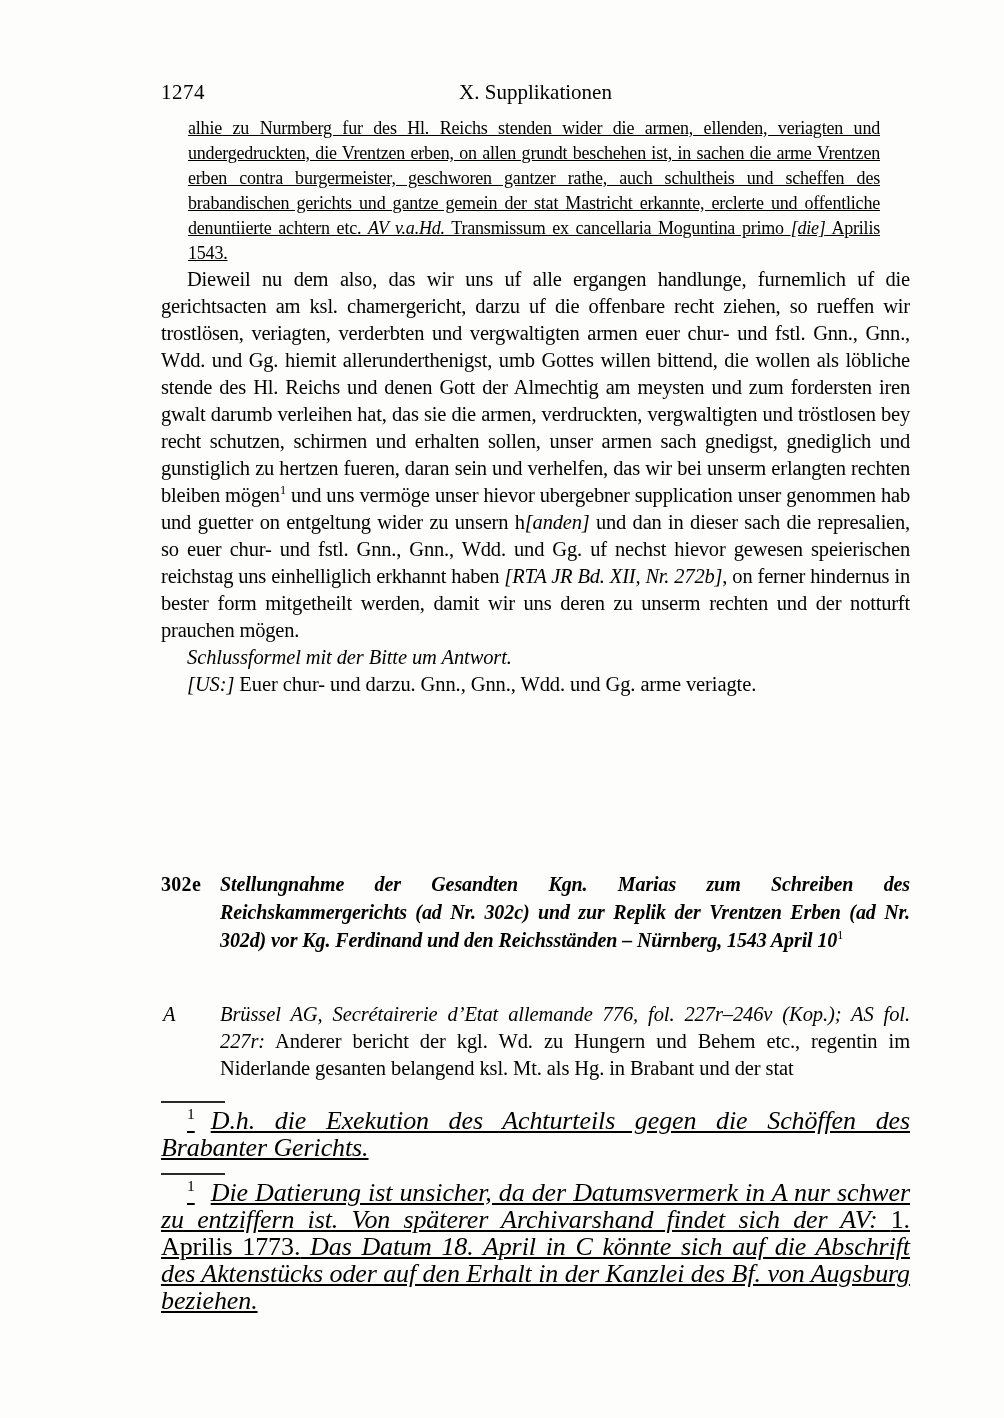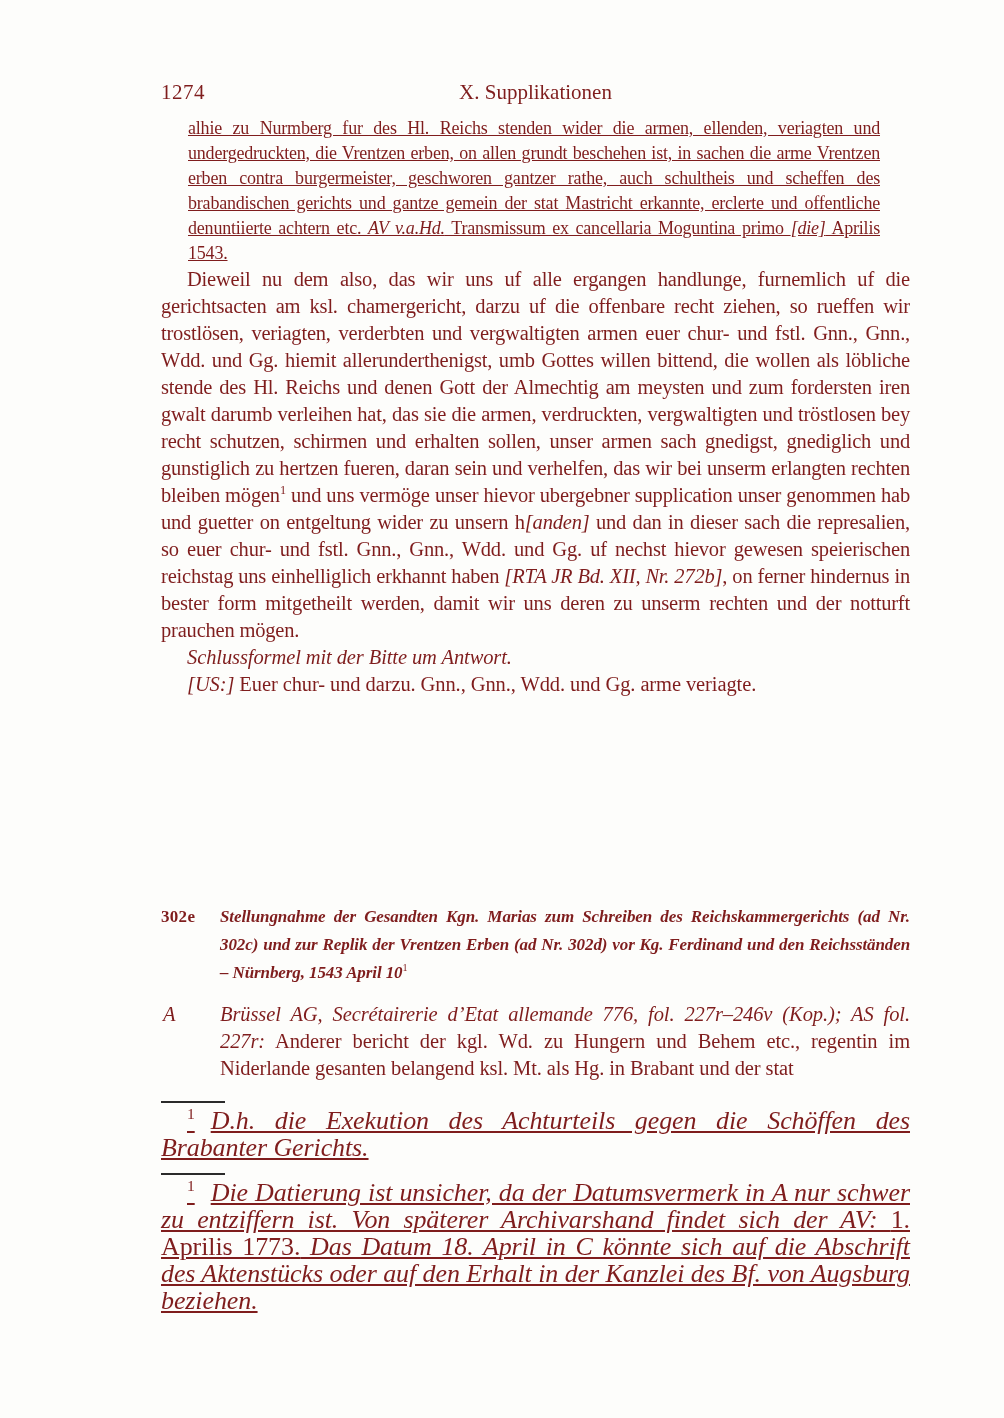--- a/index.html
+++ b/index.html
@@ -2,21 +2,21 @@
 <html lang="de"><head>
 <meta charset="utf-8">
 <style>
   html, body { margin: 0; padding: 0; background: #e8e8e6; }
   .page {
     position: relative;
     width: 1004px;
     height: 1418px;
     margin: 0 auto;
     background: #fdfdfb;
-    color: #7f1d1d;
+    color: #000000;
     font-family: "Liberation Serif", "DejaVu Serif", serif;
     overflow: hidden;
     -webkit-font-smoothing: antialiased;
   }
   .abs { position: absolute; left: 161px; width: 749px; }
 
   
   .runhdr { top: 80px; font-size: 21px; line-height: 24px; }
   .pagenum { position: absolute; left: 0; top: 0; letter-spacing: 0.5px; }
   .runhead { display: block; text-align: center; }
@@ -38,23 +38,23 @@
     font-size: 20.5px; line-height: 27px;
     text-align: justify; text-indent: 26px; letter-spacing: -0.2px;
   }
   .shortline {
     font-size: 20.5px; line-height: 27px;
     text-indent: 26px; letter-spacing: -0.1px;
   }
 
   
   .heading {
-    top: 903px;
+    top: 870px;
     padding-left: 59px; width: 690px;
-    font-size: 17px; line-height: 28px;
+    font-size: 20px; line-height: 28px;
     font-weight: bold; font-style: italic;
     text-align: justify; letter-spacing: -0.1px;
   }
   .headnum { position: absolute; left: 0; top: 0; font-style: normal; letter-spacing: 0.3px; }
 
   
   .sigla {
     top: 1001px;
     padding-left: 59px; width: 690px;
     font-size: 20.5px; line-height: 27px;

